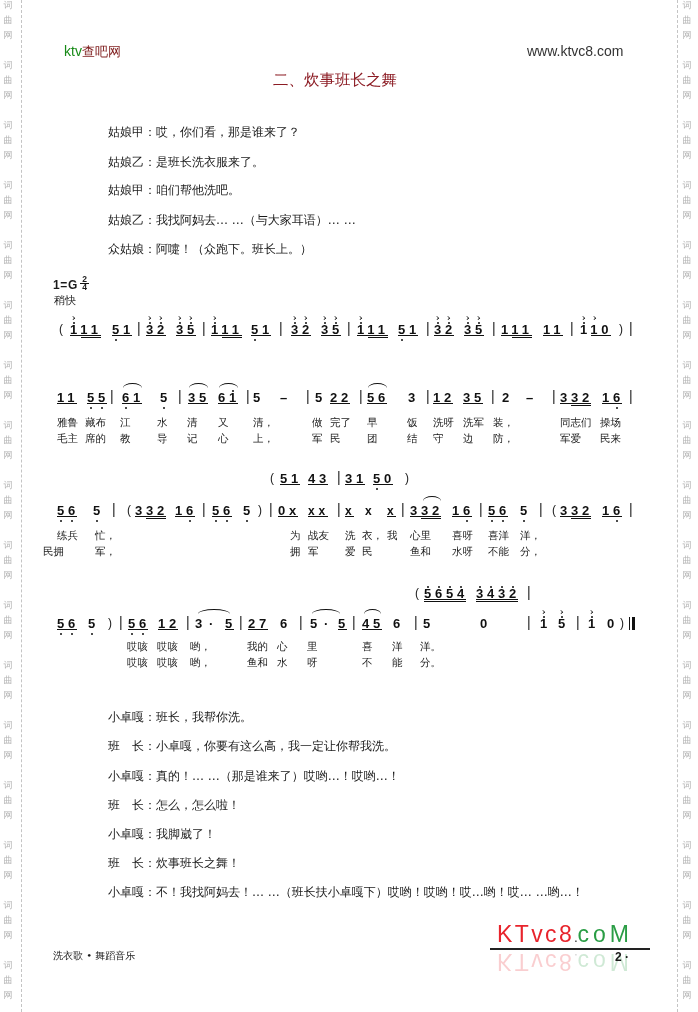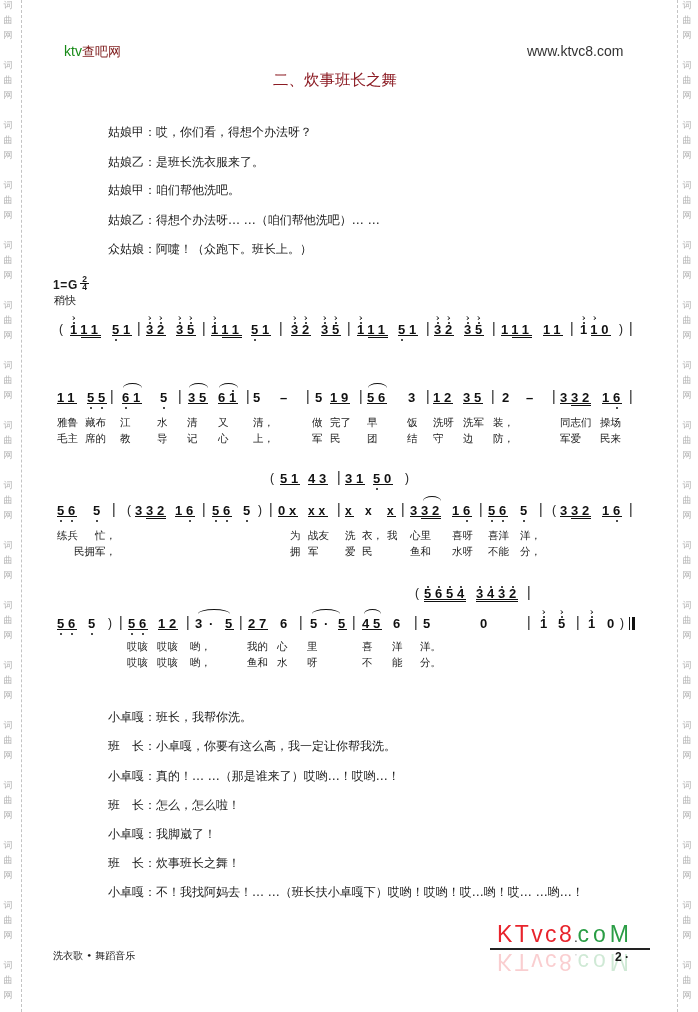--- a/index.html
+++ b/index.html
@@ -100,24 +100,24 @@
   <div class="wm" style="left:682px;top:958px">词曲网</div>
 </div>
 
 <div class="brand">
   <span class="lat">ktv</span><span class="cn">查吧网</span>
 </div>
 <div class="url">www.ktvc8.com</div>
 <div class="title">二、炊事班长之舞</div>
 
 <div>
-  <div class="dlg" style="top:124px"><span>姑娘甲：</span><span>哎，你们看，得想个办法呀？</span></div>
+  <div class="dlg" style="top:124px"><span>姑娘甲：</span><span>哎，你们看，那是谁来了？</span></div>
   <div class="dlg" style="top:154px"><span>姑娘乙：</span><span>是班长洗衣服来了。</span></div>
   <div class="dlg" style="top:182px"><span>姑娘甲：</span><span>咱们帮他洗吧。</span></div>
-  <div class="dlg" style="top:212px"><span>姑娘乙：</span><span>得想个办法呀… …（咱们帮他洗吧）… …</span></div>
+  <div class="dlg" style="top:212px"><span>姑娘乙：</span><span>我找阿妈去… …（与大家耳语）… …</span></div>
   <div class="dlg" style="top:241px"><span>众姑娘：</span><span>阿嚏！（众跑下。班长上。）</span></div>
 </div>
 
 <div class="key">1=G</div>
 <div class="frac">
   <div>2</div>
   <div class="fbar"></div>
   <div>4</div>
 </div>
 <div class="tempo">稍快</div>
@@ -157,21 +157,21 @@
   <span class="g" style="left:122px"><b>61</b><i class="ul" style="--n:2"></i><i class="db" style="--i:0"></i><i class="arc" style="left:1px;width:19px"></i></span>
   <span class="g" style="left:160px"><b>5</b><i class="db" style="--i:0"></i></span>
   <span class="br" style="left:178px">|</span>
   <span class="g" style="left:188px"><b>35</b><i class="ul" style="--n:2"></i><i class="arc" style="left:1px;width:19px"></i></span>
   <span class="g" style="left:218px"><b>61</b><i class="ul" style="--n:2"></i><i class="da" style="--i:1"></i><i class="arc" style="left:1px;width:19px"></i></span>
   <span class="br" style="left:246px">|</span>
   <span class="g" style="left:253px"><b>5</b></span>
   <span class="g" style="left:280px"><b>–</b></span>
   <span class="br" style="left:306px">|</span>
   <span class="g" style="left:315px"><b>5</b></span>
-  <span class="g" style="left:330px"><b>19</b><i class="ul" style="--n:2"></i></span>
+  <span class="g" style="left:330px"><b>22</b><i class="ul" style="--n:2"></i></span>
   <span class="br" style="left:359px">|</span>
   <span class="g" style="left:367px"><b>56</b><i class="ul" style="--n:2"></i><i class="arc" style="left:1px;width:19px"></i></span>
   <span class="g" style="left:408px"><b>3</b></span>
   <span class="br" style="left:426px">|</span>
   <span class="g" style="left:433px"><b>12</b><i class="ul" style="--n:2"></i></span>
   <span class="g" style="left:463px"><b>35</b><i class="ul" style="--n:2"></i></span>
   <span class="br" style="left:491px">|</span>
   <span class="g" style="left:502px"><b>2</b></span>
   <span class="g" style="left:526px"><b>–</b></span>
   <span class="br" style="left:552px">|</span>
@@ -263,21 +263,21 @@
   <span class="ly" style="left:308px">战友</span>
   <span class="ly" style="left:345px">洗</span>
   <span class="ly" style="left:362px">衣，</span>
   <span class="ly" style="left:387px">我</span>
   <span class="ly" style="left:410px">心里</span>
   <span class="ly" style="left:452px">喜呀</span>
   <span class="ly" style="left:488px">喜洋</span>
   <span class="ly" style="left:520px">洋，</span>
 </div>
 <div class="lr" style="top:544px">
-  <span class="ly" style="left:74px">民拥</span>
+  <span class="ly" style="left:43px">民拥</span>
   <span class="ly" style="left:95px">军，</span>
   <span class="ly" style="left:290px">拥</span>
   <span class="ly" style="left:308px">军</span>
   <span class="ly" style="left:345px">爱</span>
   <span class="ly" style="left:362px">民</span>
   <span class="ly" style="left:410px">鱼和</span>
   <span class="ly" style="left:452px">水呀</span>
   <span class="ly" style="left:488px">不能</span>
   <span class="ly" style="left:520px">分，</span>
 </div>

